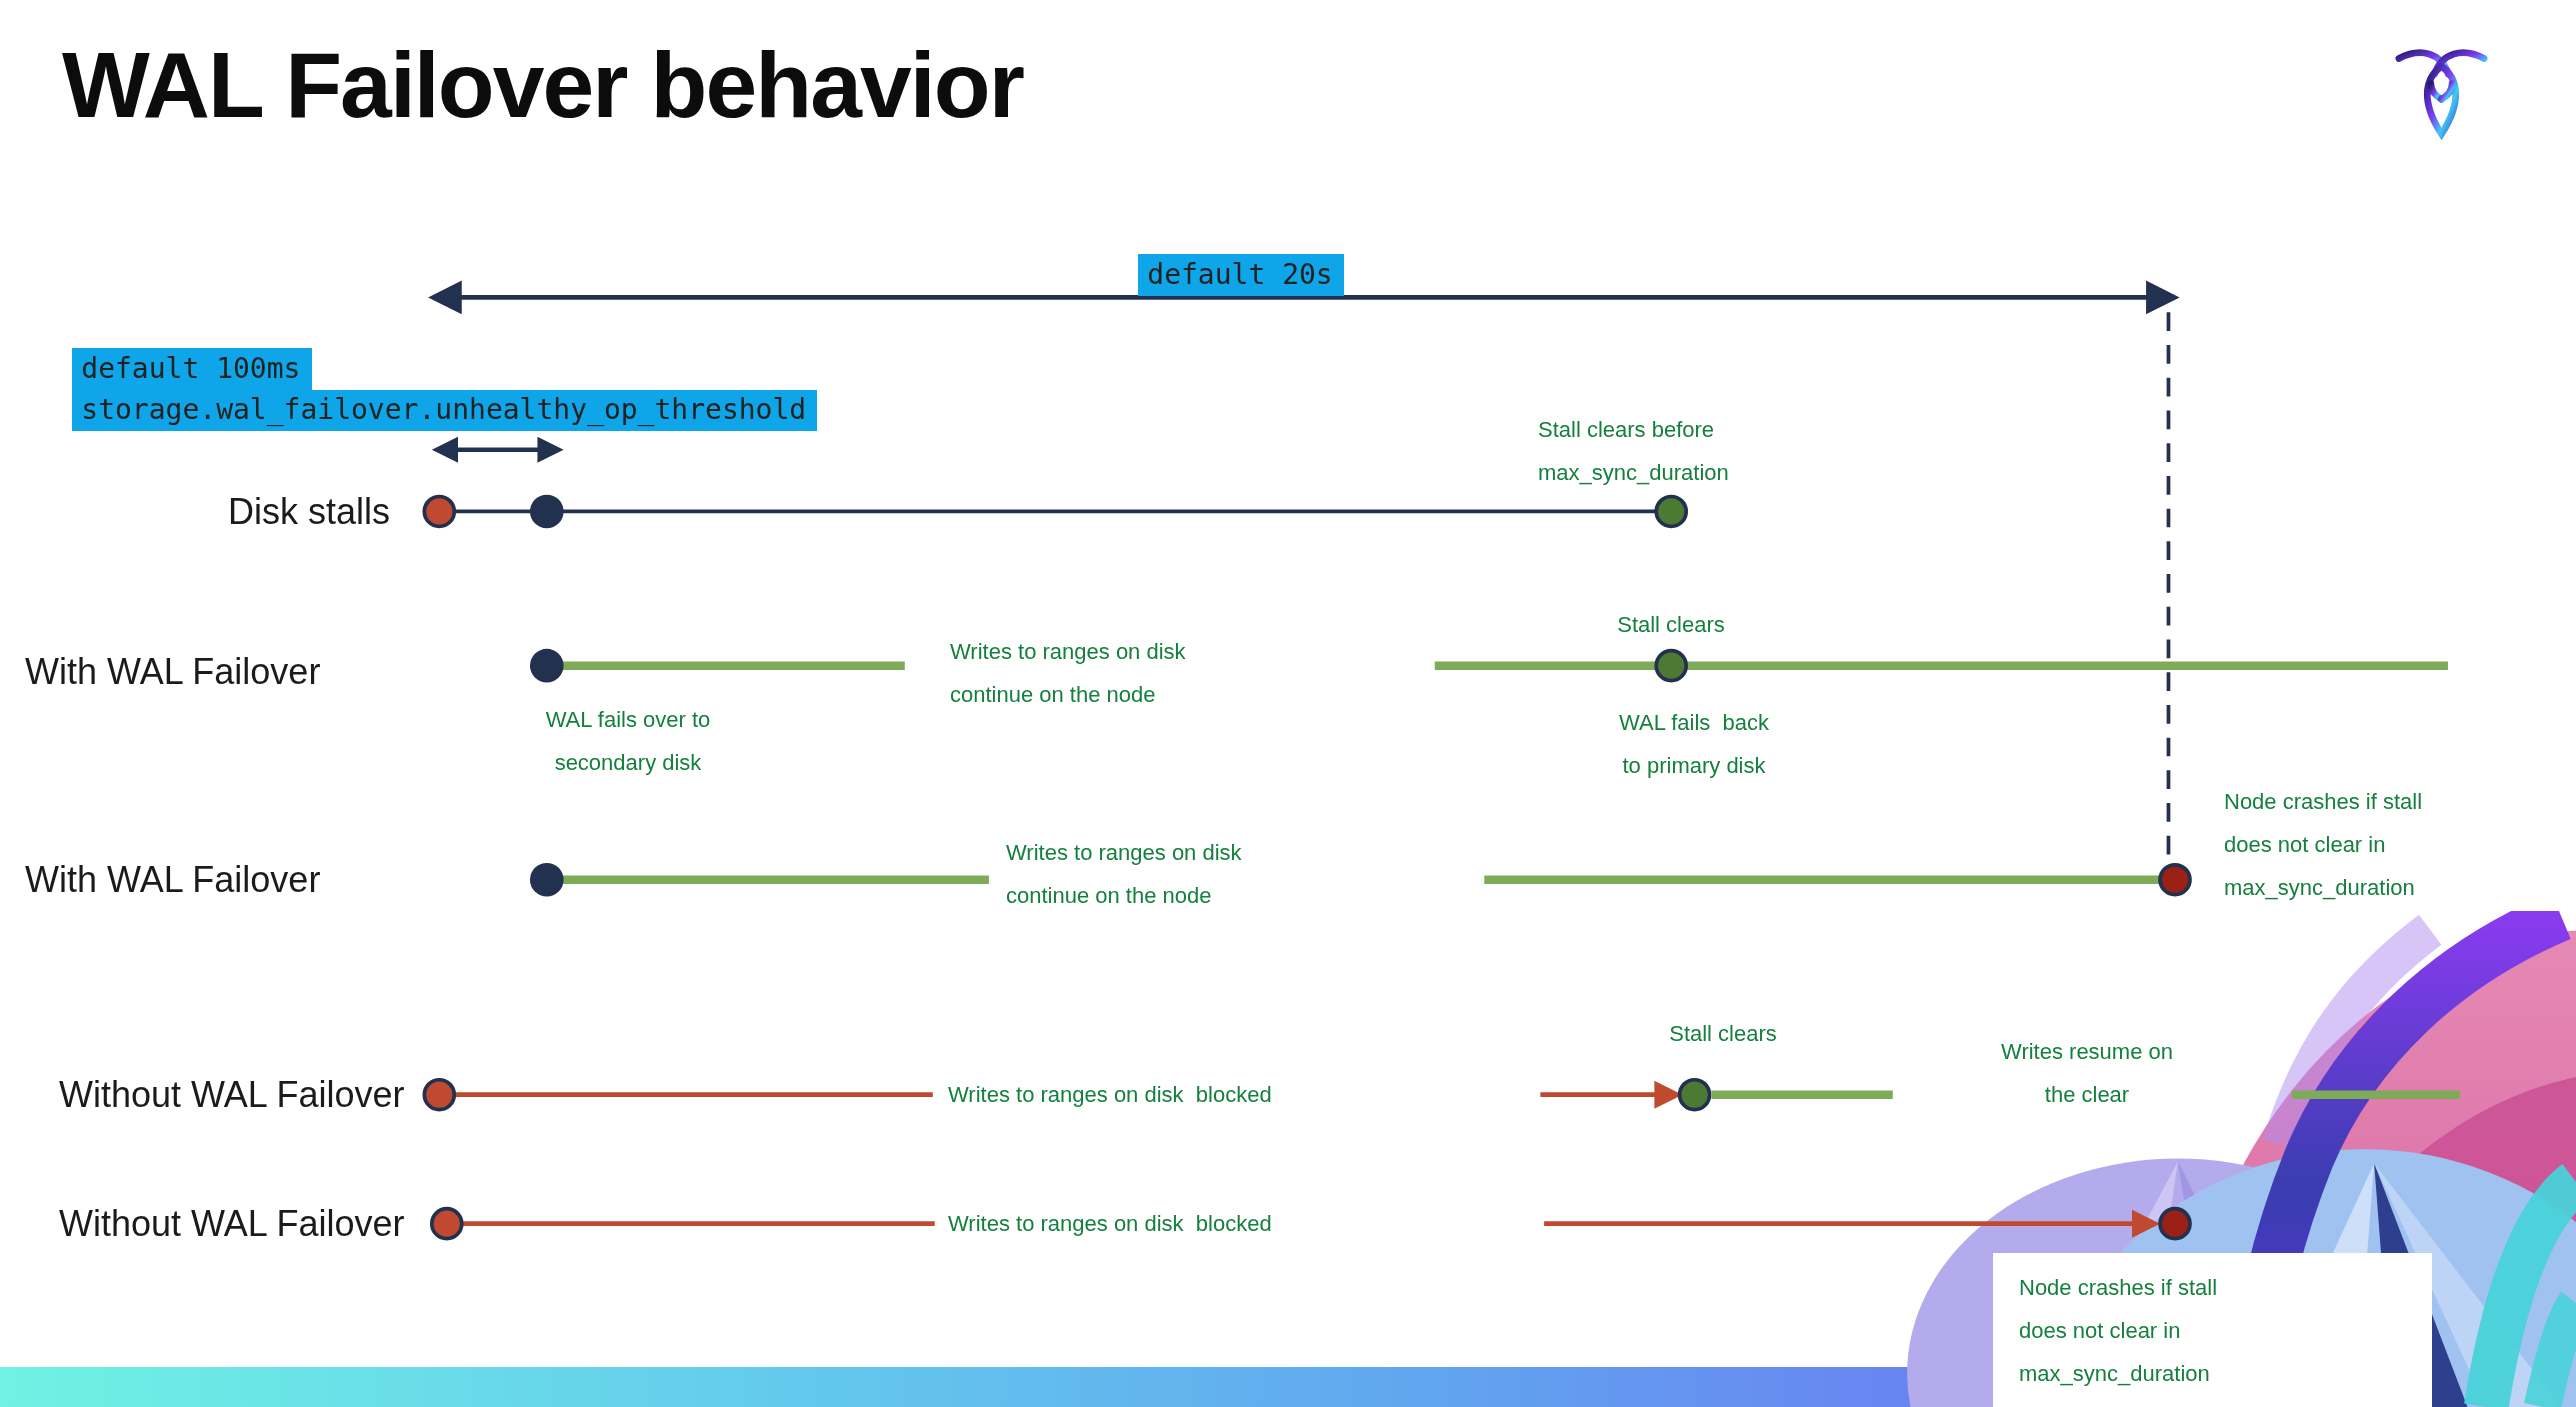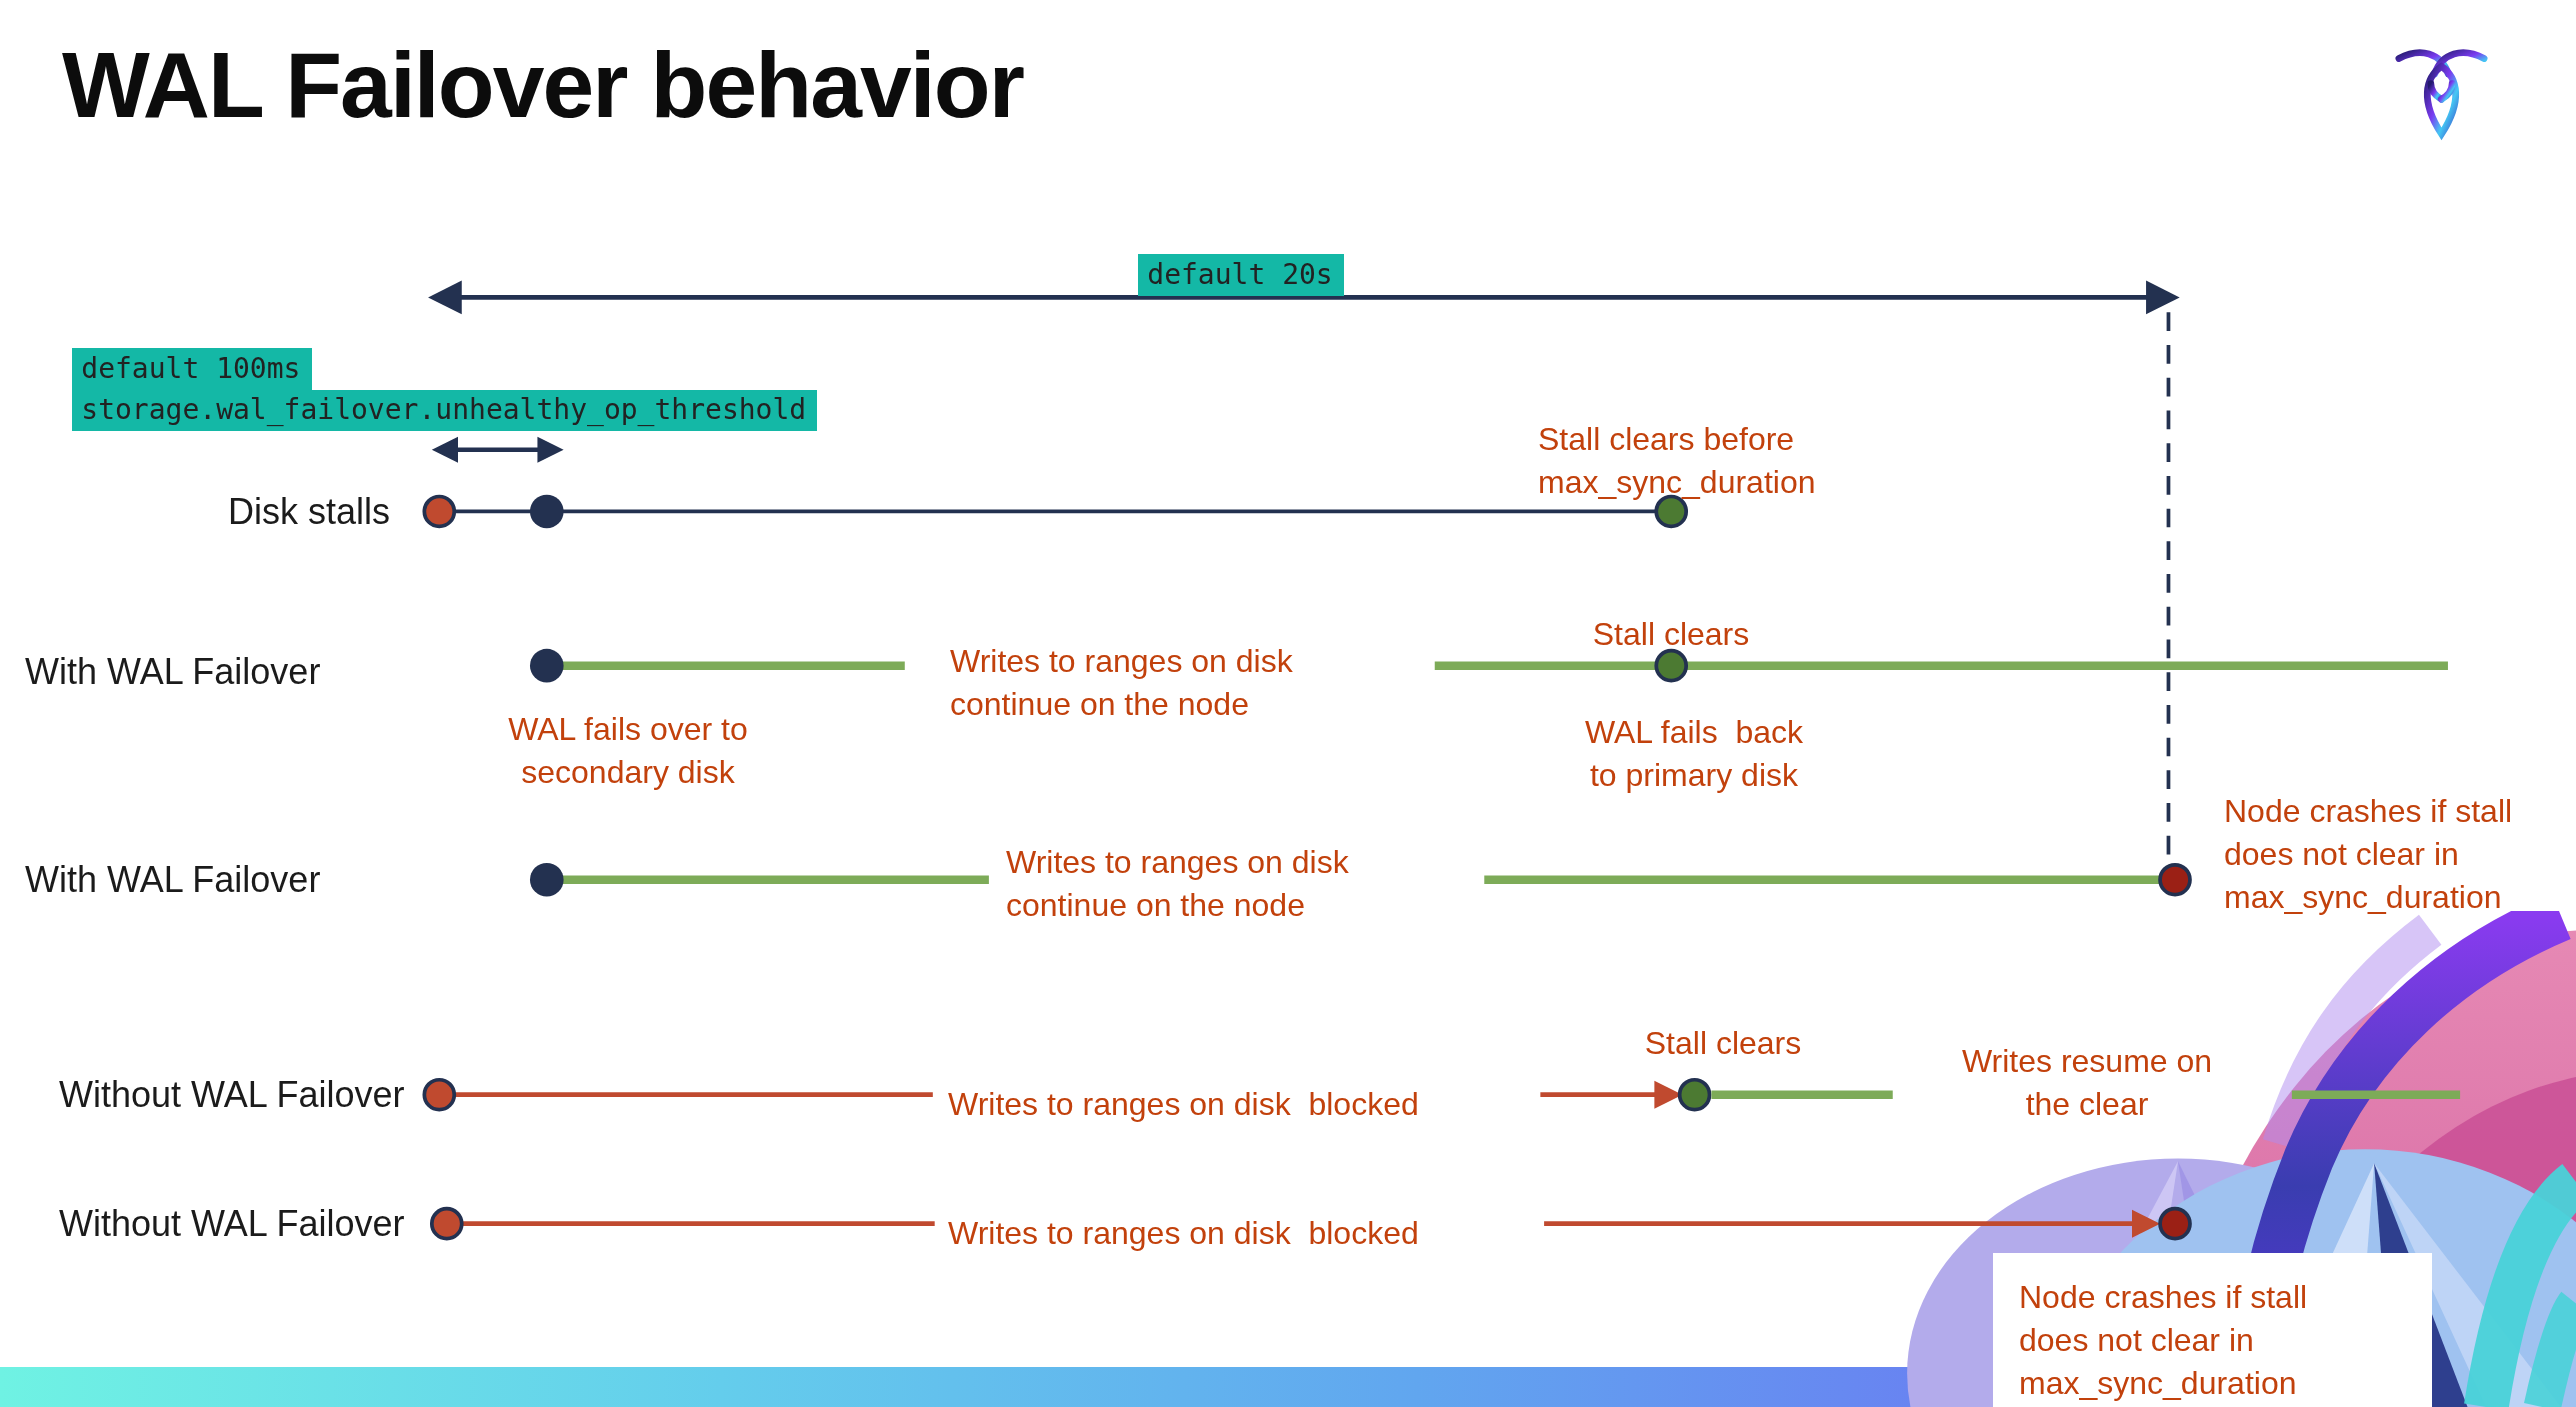--- a/index.html
+++ b/index.html
@@ -1,24 +1,24 @@
 <!DOCTYPE html>
 <html style="font-size:15px"><head>
 <meta charset="utf-8">
 <style>
   html,body{margin:0;padding:0;background:#ffffff;}
   body{width:2576px;height:1408px;overflow:hidden;position:relative;
        font-family:"Liberation Sans",sans-serif;}
   .abs{position:absolute;}
   .title{font-weight:bold;font-size:93px;line-height:1.05;letter-spacing:-1.9px;color:#0c0c0c;}
   .rowlab{font-size:36px;line-height:43px;color:#1b1b1b;white-space:pre;}
-  .ann{font-size:32px;line-height:43px;color:#c2410c;white-space:pre-wrap;margin-top:10px;}
+  .ann{font-size:22px;line-height:43px;color:#15803d;white-space:pre-wrap;}
   .ann.center{text-align:center;transform:translateX(-50%);width:max-content;}
   .cfg{z-index:40;}
-  .cfg .cline{display:table;background:#14b8a6;padding:2.8px 11.2px 2.8px 9.3px;
+  .cfg .cline{display:table;background:#0ea5e9;padding:2.8px 11.2px 2.8px 9.3px;
        font-family:"DejaVu Sans Mono","Liberation Mono",monospace;
        font-size:28px;line-height:36px;color:#222;}
   .layer-bar{z-index:1;} .layer-art{z-index:2;} .layer-diagram{z-index:3;}
   .layer-text{z-index:40;}
   .whitebox{background:#ffffff;z-index:39;}
   .bottombar{left:0;top:1367px;width:2576px;height:40px;
      background:linear-gradient(90deg,#6ff2e3 0%,#64cdec 28%,#61a6ef 55%,#6a7af2 80%,#7b4fef 100%);}
 </style>
 </head>
 <body>

